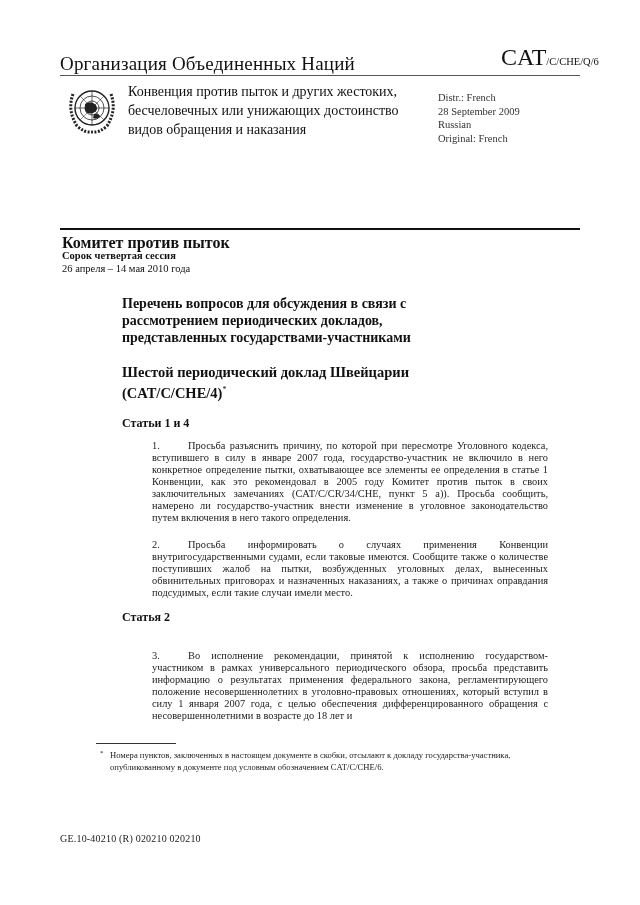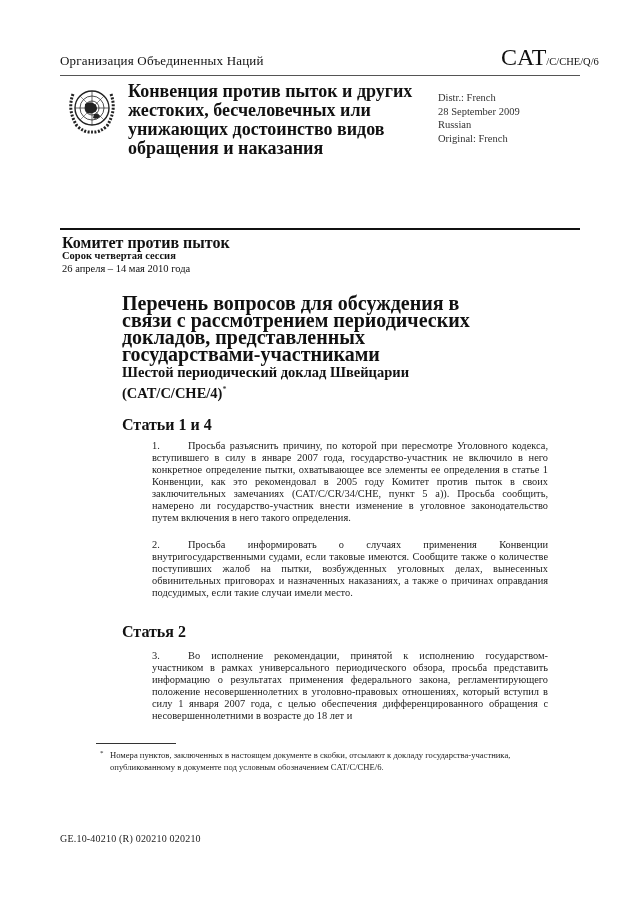--- a/index.html
+++ b/index.html
@@ -1,35 +1,35 @@
 <!DOCTYPE html>
 <html><head>
 <meta charset="utf-8">
 <style>
   html, body { margin: 0; padding: 0; background: #ffffff; }
   body { width: 640px; height: 905px; position: relative; overflow: hidden;
          font-family: "Liberation Serif", "DejaVu Serif", serif; color: #111; }
   .abs { position: absolute; }
-  .org { left: 60px; top: 53px; font-size: 13px; letter-spacing: 0.2px; }
+  .org { left: 60px; top: 53px; font-size: 19px; letter-spacing: 0.2px; }
   .symbol { left: 480px; top: 44px; white-space: nowrap; margin-left: 21px; }
   .symbol .big { font-size: 24px; }
   .symbol .small { font-size: 10.5px; }
   .rule-top { left: 60px; top: 75px; width: 520px; height: 1px; background: #555; }
   .emblem { left: 63px; top: 80px; width: 58px; height: 58px; }
-  .conv-title { left: 128px; top: 82px; width: 300px; font-weight: bold; font-size: 18px; line-height: 19px; }
+  .conv-title { left: 128px; top: 82px; width: 300px; font-weight: normal; font-size: 14px; line-height: 19px; }
   .distr { left: 438px; top: 91px; font-size: 10.5px; line-height: 13.5px; color: #333; }
   .rule-thick { left: 60px; top: 228px; width: 520px; height: 2px; background: #111; }
   .committee { left: 62px; top: 236px; font-size: 11.5px; line-height: 13px; }
   .committee .b1 { font-weight: bold; font-size: 16px; }
   .committee .b2 { font-weight: bold; font-size: 10.5px; }
   .committee .n { font-size: 10.5px; }
-  .main-title { left: 122px; top: 295px; width: 350px; font-weight: bold; font-size: 20px; line-height: 17px; }
+  .main-title { left: 122px; top: 295px; width: 350px; font-weight: bold; font-size: 14px; line-height: 17px; }
   .sub-title { left: 122px; top: 364px; width: 350px; font-weight: bold; font-size: 14.5px; line-height: 17px; }
   .sub-title sup { font-size: 8px; font-weight: normal; }
-  .art-head { left: 122px; font-weight: bold; font-size: 16px; }
+  .art-head { left: 122px; font-weight: bold; font-size: 12px; }
   .para { left: 122px; width: 396px; font-size: 10.4px; line-height: 12px; text-align: justify; color: #222; margin-left: 30px; }
   .para .num { display: inline-block; width: 36px; }
   .fn-rule { left: 96px; top: 743px; width: 80px; height: 1px; background: #333; }
   .footnote { left: 110px; top: 750px; width: 410px; font-size: 8.6px; line-height: 11.5px; color: #222; }
   .footnote .mark { position: absolute; left: -10px; top: -2px; font-size: 7px; }
   .job { left: 60px; top: 797px; font-size: 10px; color: #222; letter-spacing: 0.2px; margin-top: 36px; }
 </style>
 </head>
 <body>
 
@@ -83,21 +83,21 @@
 <div class="abs art-head" style="top:416px">Статьи 1 и 4</div>
 
 <div class="abs para" style="top:440px">
   <span class="num">1.</span><span>Просьба разъяснить причину, по которой при пересмотре Уголовного кодекса, вступившего в силу в январе 2007 года, государство-участник не включило в него конкретное определение пытки, охватывающее все элементы ее определения в статье 1 Конвенции, как это рекомендовал в 2005 году Комитет против пыток в своих заключительных замечаниях (CAT/C/CR/34/CHE, пункт 5 a)). Просьба сообщить, намерено ли государство-участник внести изменение в уголовное законодательство путем включения в него такого определения.</span>
 </div>
 
 <div class="abs para" style="top:539px">
   <span class="num">2.</span><span>Просьба информировать о случаях применения Конвенции внутригосударственными судами, если таковые имеются. Сообщите также о количестве поступивших жалоб на пытки, возбужденных уголовных делах, вынесенных обвинительных приговорах и назначенных наказаниях, а также о причинах оправдания подсудимых, если такие случаи имели место.</span>
 </div>
 
-<div class="abs art-head" style="top:623px">Статья 2</div>
+<div class="abs art-head" style="top:610px">Статья 2</div>
 
 <div class="abs para" style="top:650px">
   <span class="num">3.</span><span>Во исполнение рекомендации, принятой к исполнению государством-участником в рамках универсального периодического обзора, просьба представить информацию о результатах применения федерального закона, регламентирующего положение несовершеннолетних в уголовно-правовых отношениях, который вступил в силу 1 января 2007 года, с целью обеспечения дифференцированного обращения с несовершеннолетними в возрасте до 18 лет и</span>
 </div>
 
 <div class="abs fn-rule"></div>
 <div class="abs footnote">
   <span class="mark">*</span>
   <span>Номера пунктов, заключенных в настоящем документе в скобки, отсылают к докладу государства-участника, опубликованному в документе под условным обозначением CAT/C/CHE/6.</span>
 </div>

